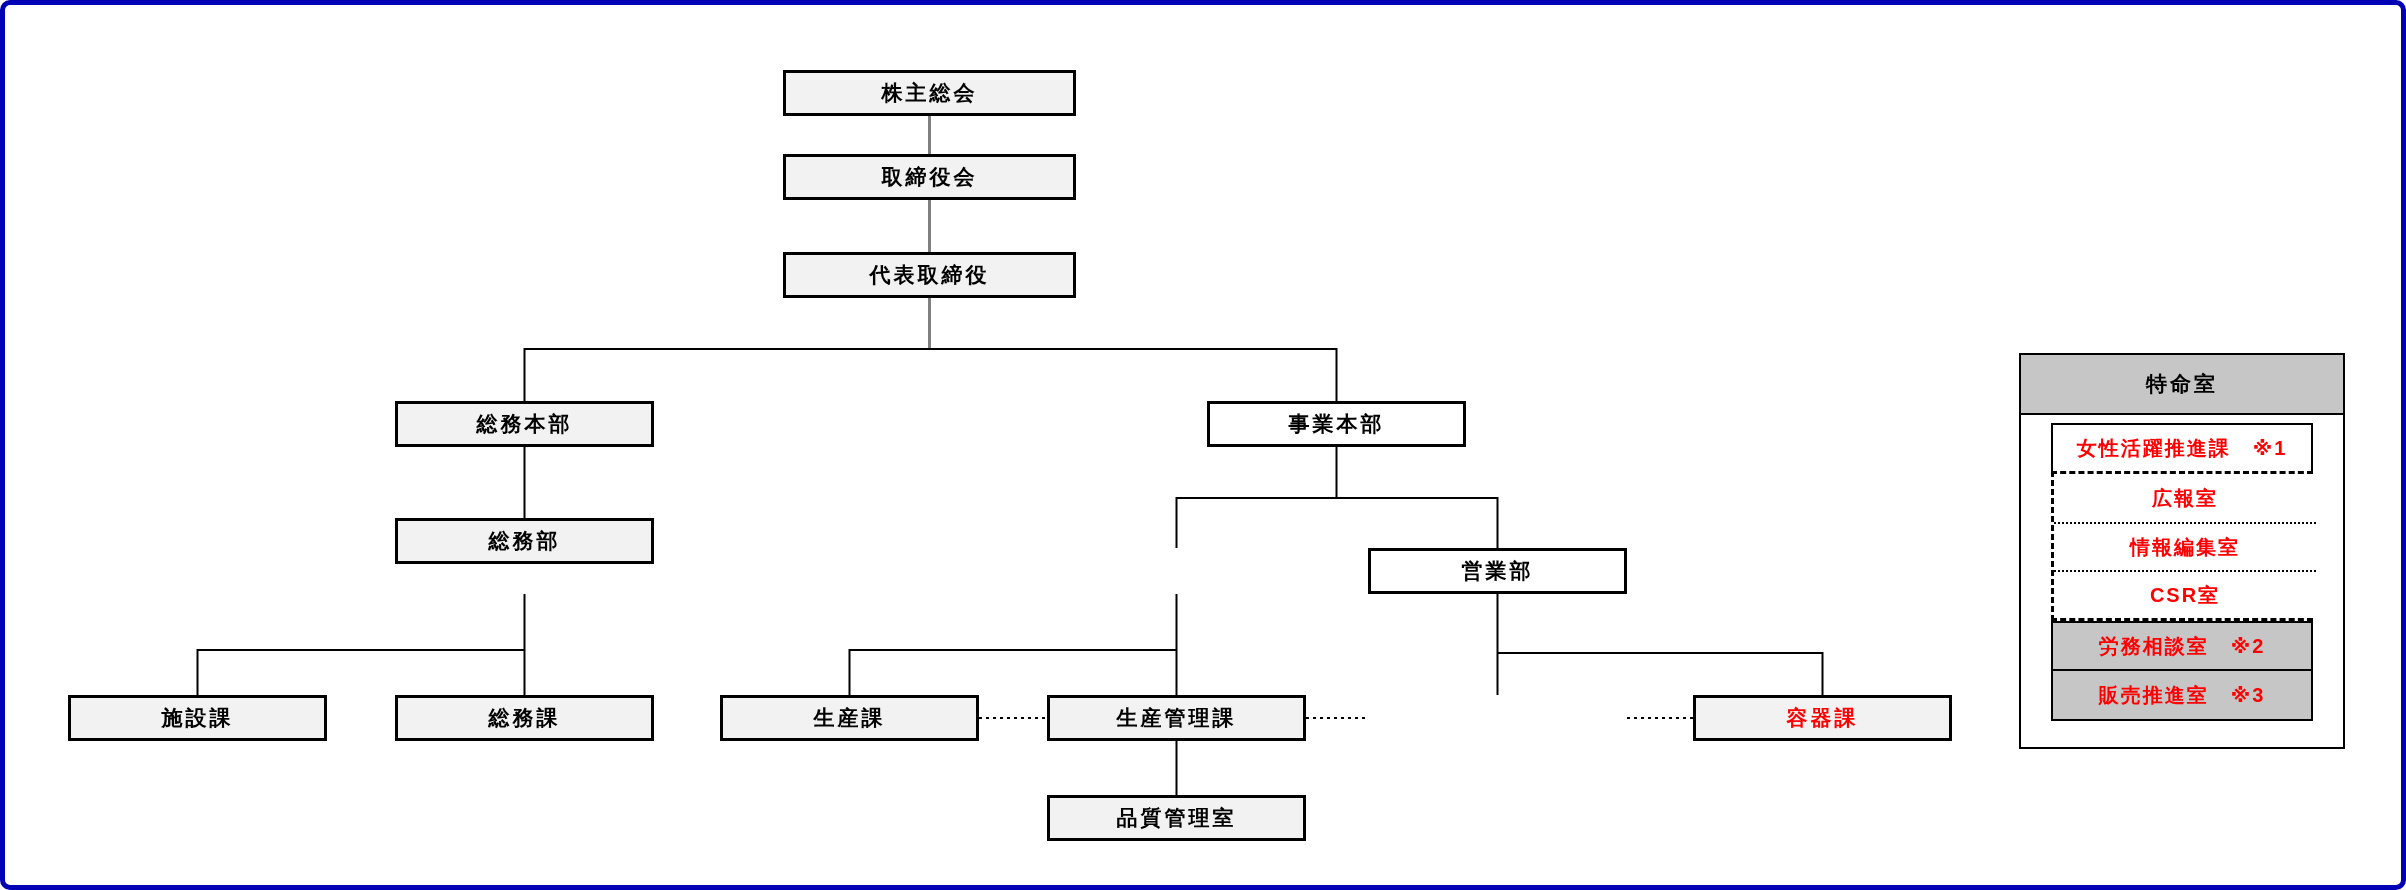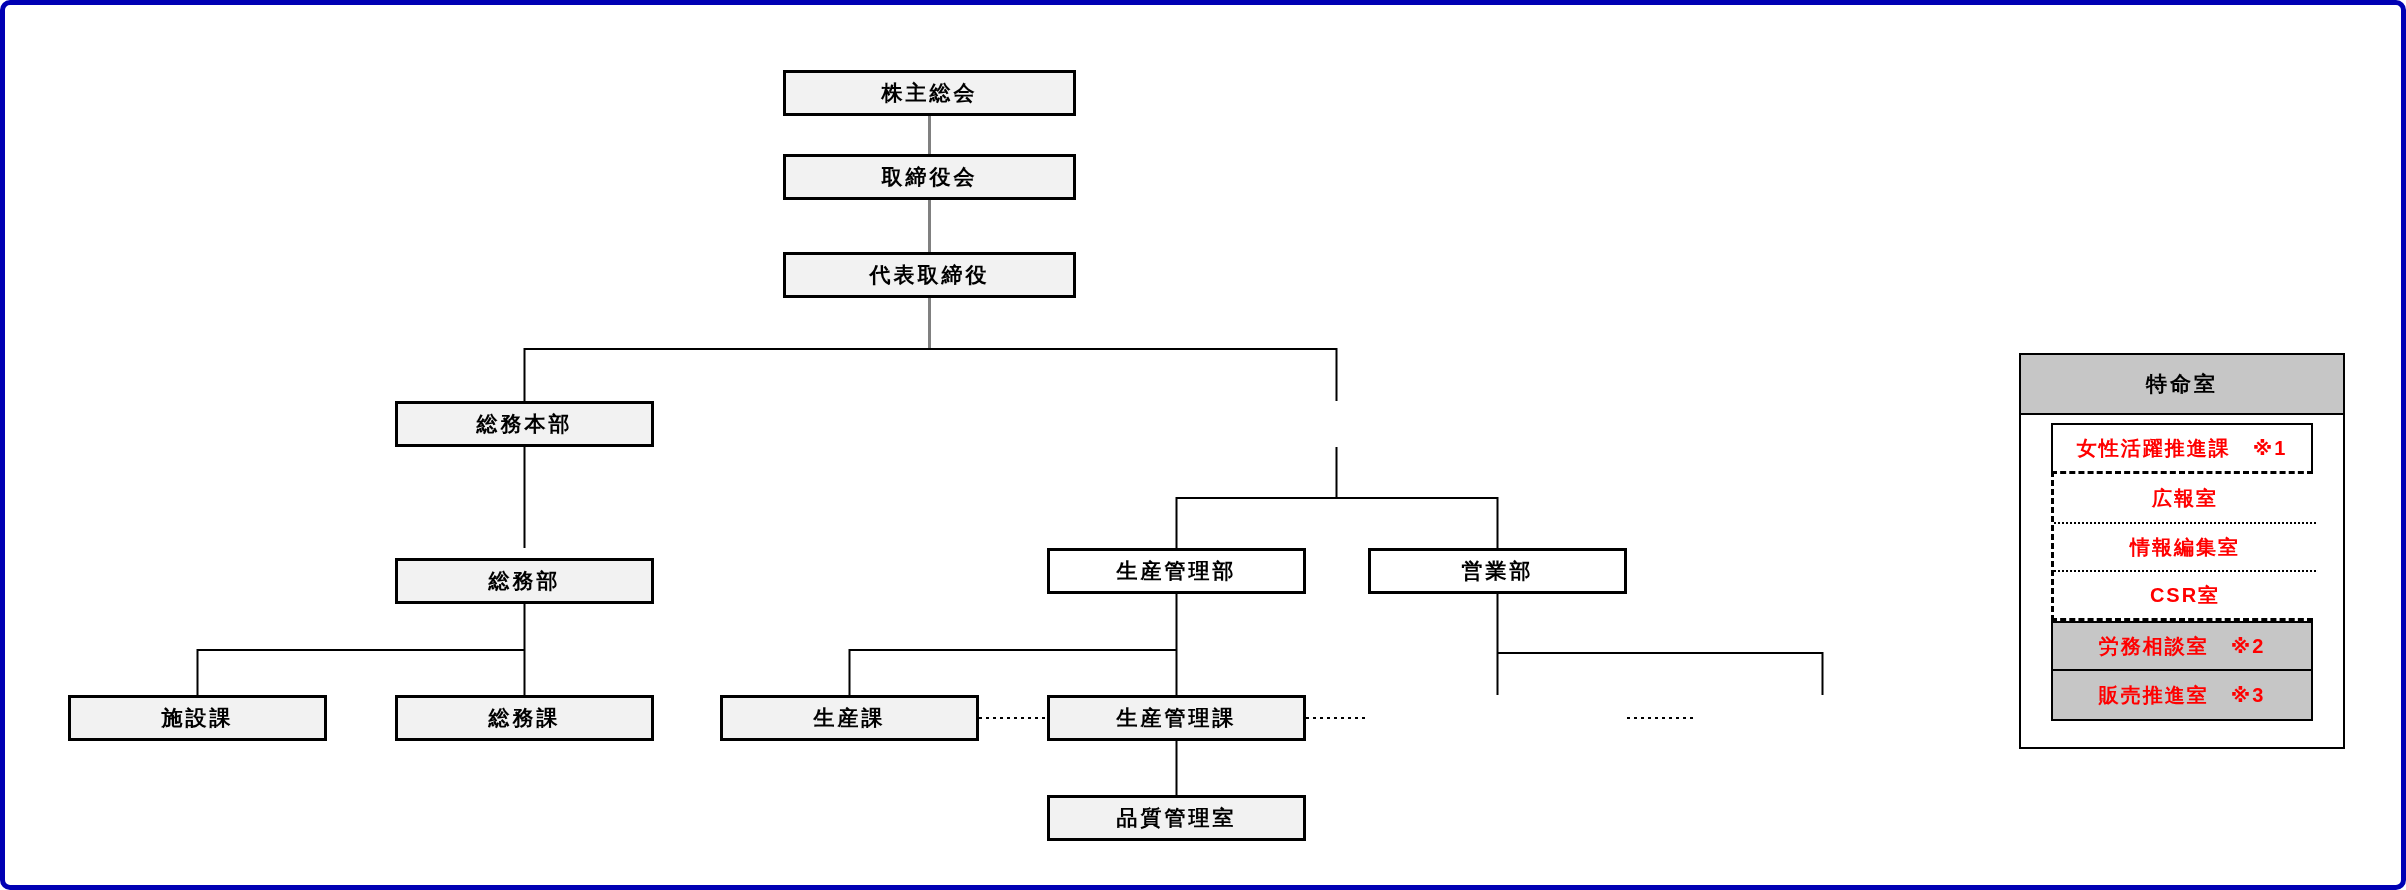--- a/index.html
+++ b/index.html
@@ -78,29 +78,30 @@
     <path d="M1492.5 589 V690 M1817.5 690 V648 H1492.5" stroke="#000" stroke-width="2" fill="none"></path>
 
     <path d="M974 713 H1042 M1301 713 H1363 M1622 713 H1688" stroke="#000" stroke-width="2" stroke-dasharray="3 4" fill="none"></path>
   </svg>
 
   <div class="node gray top" style="left:778px;top:65px;">株主総会</div>
   <div class="node gray top" style="left:778px;top:149px;">取締役会</div>
   <div class="node gray top" style="left:778px;top:247px;">代表取締役</div>
 
   <div class="node gray" style="left:390px;top:396px;">総務本部</div>
+  <div class="node white" style="left:1202px;top:396px;">事業本部</div>
 
-  <div class="node gray" style="left:390px;top:553px;">総務部</div>
-  <div class="node white" style="left:1042px;top:543px;">生産管理部</div>
+  <div class="node gray" style="left:390px;top:513px;">総務部</div>
   <div class="node gray" style="left:63px;top:690px;">施設課</div>
 
   <div class="node white" style="left:1363px;top:543px;">営業部</div>
   <div class="node gray" style="left:390px;top:690px;">総務課</div>
   <div class="node gray" style="left:715px;top:690px;">生産課</div>
   <div class="node gray" style="left:1042px;top:690px;">生産管理課</div>
+  <div class="node gray red" style="left:1688px;top:690px;">容器課</div>
 
   <div class="node gray" style="left:1042px;top:790px;">品質管理室</div>
 
   <div class="panel-header">特命室</div>
   <div class="panel-body">
     <div class="panel-stack">
       <div class="pcell solid-first">女性活躍推進課　※1</div>
       <div class="dash-group">
         <div class="pcell">広報室</div>
         <div class="pcell">情報編集室</div>

